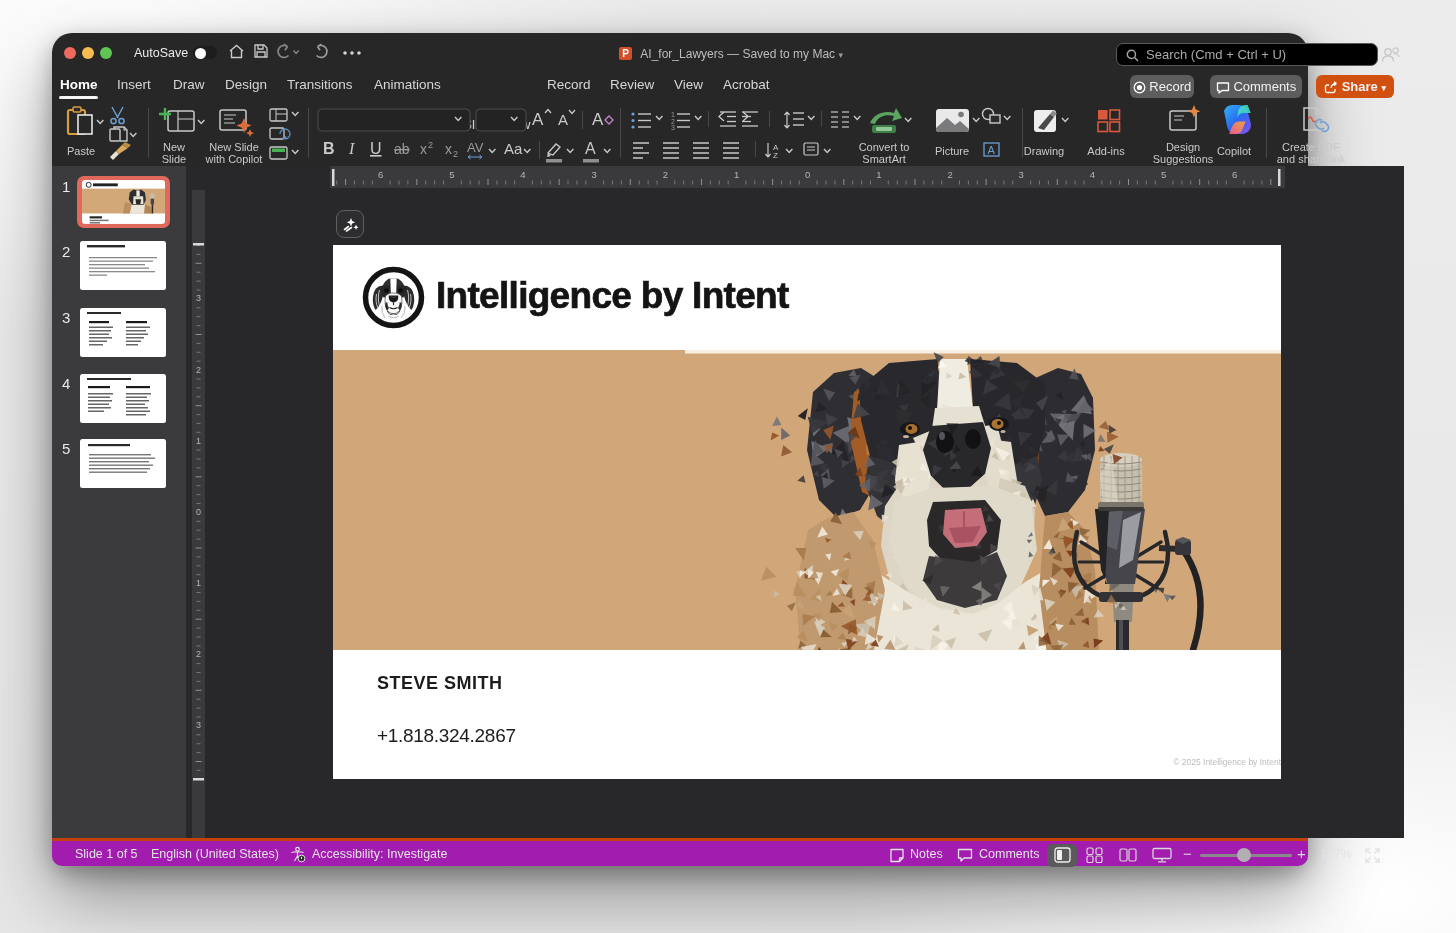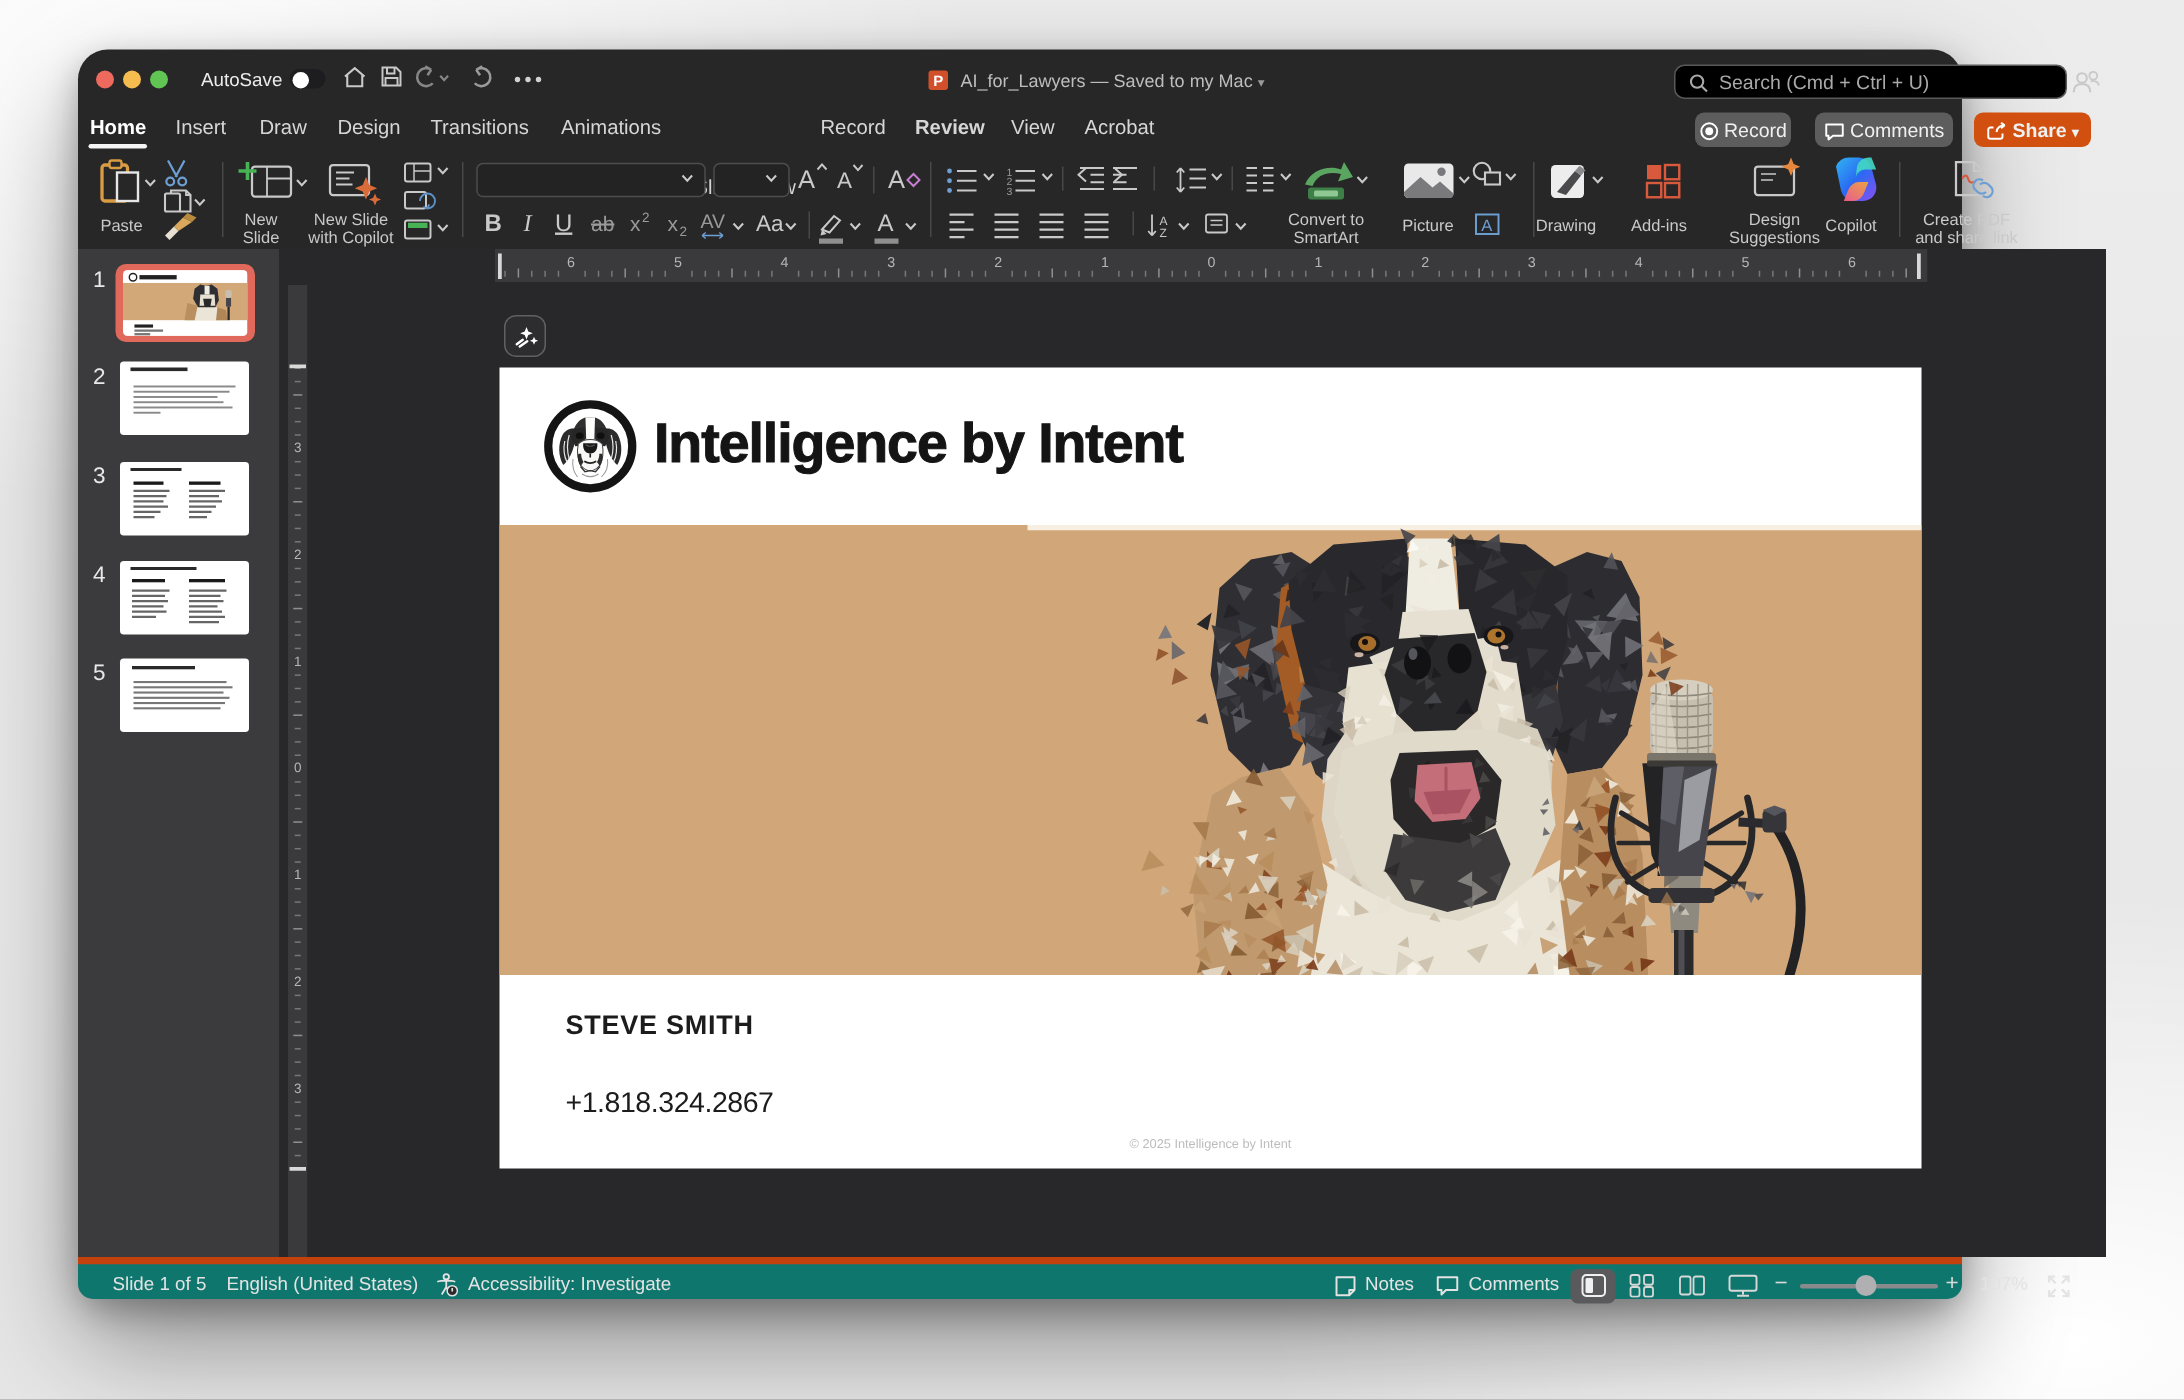--- a/index.html
+++ b/index.html
@@ -31,24 +31,24 @@
   #thumbpanel { position:absolute; left:0; top:133px; width:134px; height:672px; background:#3b3b3d; }
   #canvas { position:absolute; left:134px; top:133px; width:1218px; height:672px; background:#28282a; }
   .thumbnum { position:absolute; color:#e8e8e8; font-size:15px; left:10px; }
   .thumb { position:absolute; left:28px; width:86px; height:50px; background:#fff; border-radius:2.5px; overflow:hidden; }
   
   #hruler { position:absolute; left:144px; top:0px; width:955px; height:22px; }
   #vruler { position:absolute; left:6px; top:24px; width:13px; height:648px; }
   
   #slide { position:absolute; left:147px; top:79px; width:948px; height:534px; background:#fff; }
   #headline { position:absolute; left:103px; top:30px; font-size:37px; font-weight:bold; color:#141414; letter-spacing:-0.7px; -webkit-text-stroke:0.7px #141414; }
-  #footer { position:absolute; left:0; top:512px; width:100%; text-align:center; color:#bcbcbc; font-size:8.5px; }
+  #footer { position:absolute; left:0; top:512px; width:100%; text-align:right; color:#bcbcbc; font-size:8.5px; }
   
-  #status { position:absolute; left:0; top:805px; width:100%; height:28px; background:#0f766e;
-    border-top:5px solid #c2410c; border-radius:0 0 10px 10px; color:#e3e3e3; font-size:12.5px; }
+  #status { position:absolute; left:0; top:805px; width:100%; height:28px; background:#a21caf;
+    border-top:3px solid #c2410c; border-radius:0 0 10px 10px; color:#e3e3e3; font-size:12.5px; }
   .st { position:absolute; top:6px; }
 </style>
 </head>
 <body>
 <div id="win">
 
   <div id="titlebar">
     <div class="light" style="left:12px; background:#ee6a5f;"></div>
     <div class="light" style="left:30px; background:#f5bd4f;"></div>
     <div class="light" style="left:48px; background:#61c554;"></div>
@@ -100,21 +100,21 @@
   <div id="tabs">
     <span class="tab" style="left:8px; color:#fff; font-weight:bold;">Home</span>
     <div style="position:absolute; left:7px; top:25px; width:39px; height:2.5px; background:#f5f5f5; border-radius:2px;"></div>
     <span class="tab" style="left:65px;">Insert</span>
     <span class="tab" style="left:121px;">Draw</span>
     <span class="tab" style="left:173px;">Design</span>
     <span class="tab" style="left:235px;">Transitions</span>
     <span class="tab" style="left:322px;">Animations</span>
     <span class="tab" style="left:411px;margin-top:40px;">Slide Show</span>
     <span class="tab" style="left:495px;">Record</span>
-    <span class="tab" style="left:558px;font-weight:bold;">Review</span>
+    <span class="tab" style="left:558px;">Review</span>
     <span class="tab" style="left:622px;">View</span>
     <span class="tab" style="left:671px;">Acrobat</span>
   </div>
   <div class="btn" style="left:1078px; width:64px;"><svg width="13" height="13" viewBox="0 0 13 13" style="vertical-align:-2.5px;">
         <circle cx="6.5" cy="6.5" r="5.3" fill="none" stroke="#fff" stroke-width="1.3"></circle>
         <circle cx="6.5" cy="6.5" r="2.6" fill="#fff"></circle>
       </svg> Record</div>
   <div class="btn" style="left:1158px; width:92px;"><svg width="14" height="13" viewBox="0 0 14 13" style="vertical-align:-2.5px;">
         <path d="M1.5 2 H12.5 V9.5 H6 L3 12 V9.5 H1.5 Z" fill="none" stroke="#fff" stroke-width="1.3" stroke-linejoin="round"></path>
       </svg> Comments</div>

